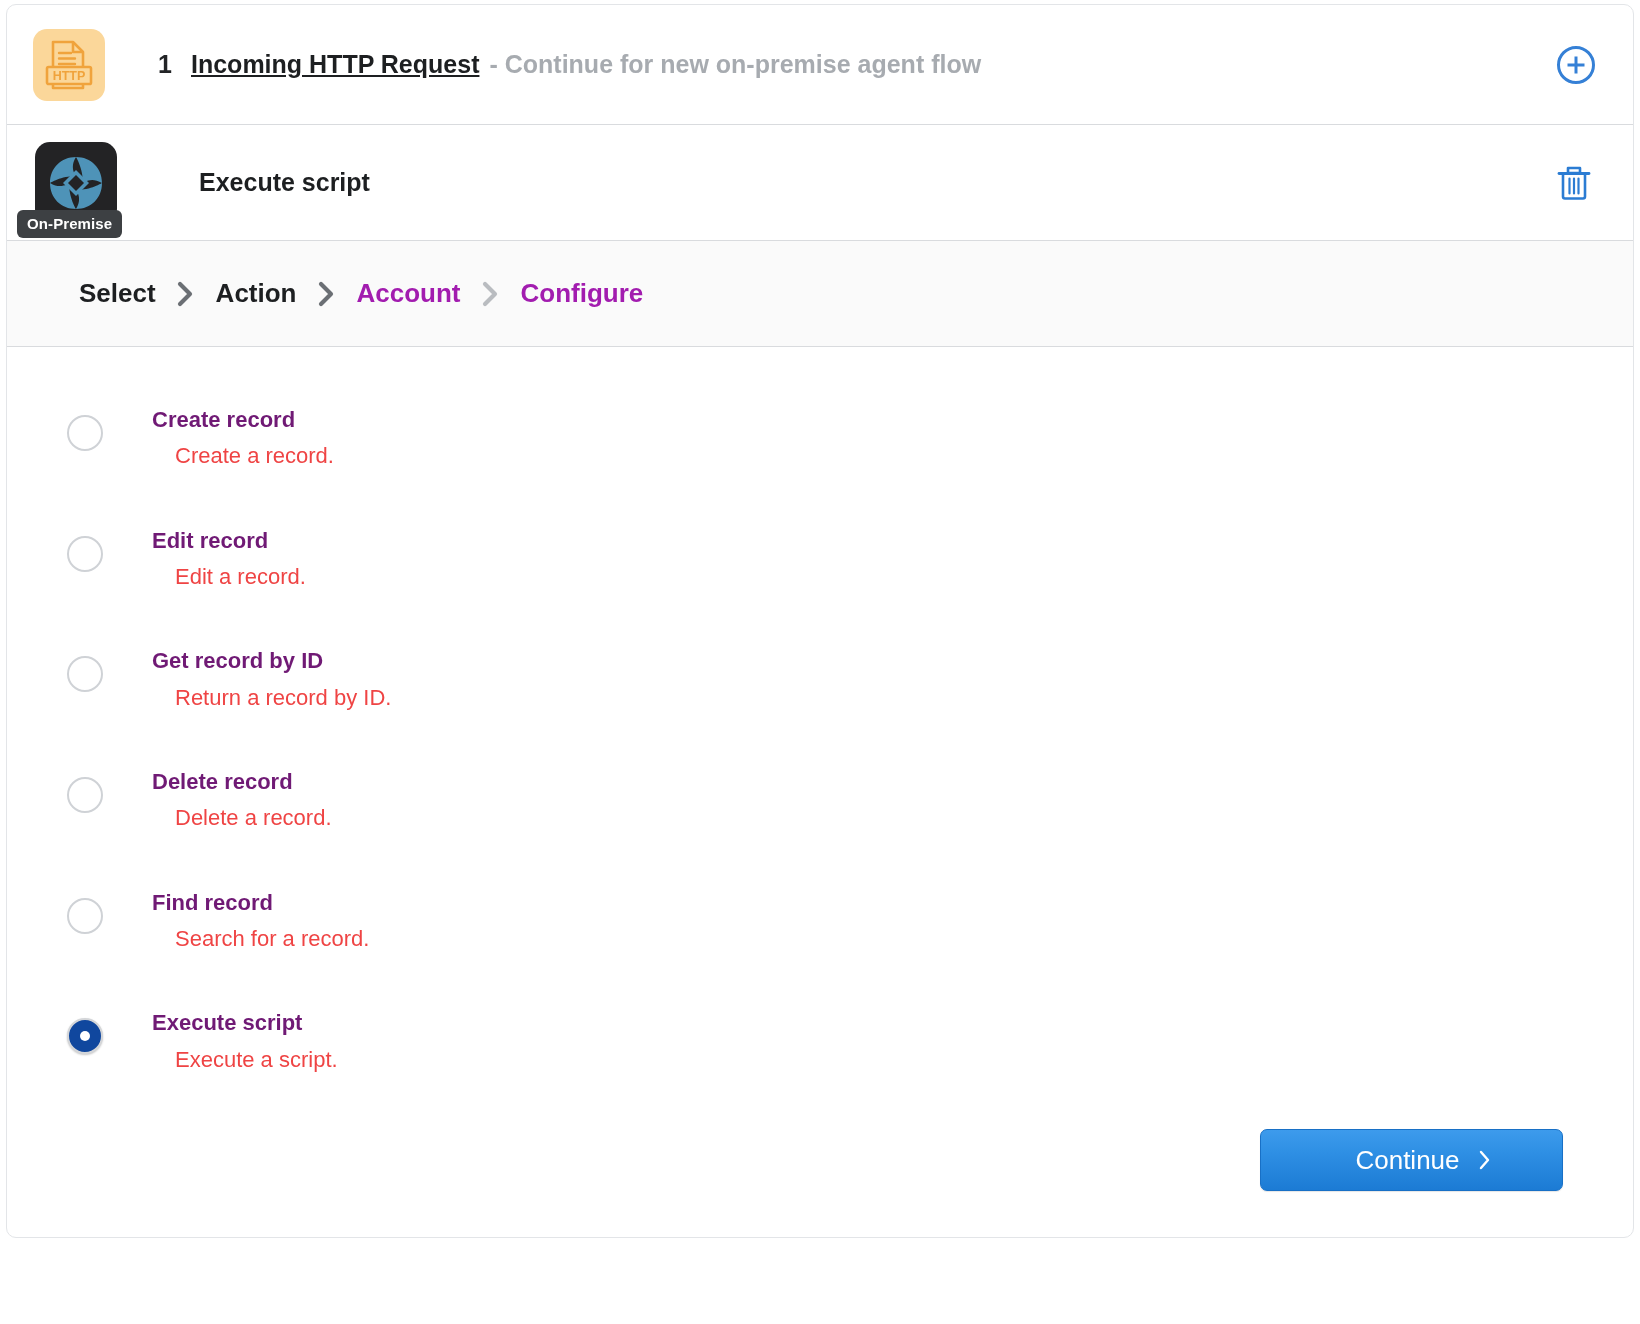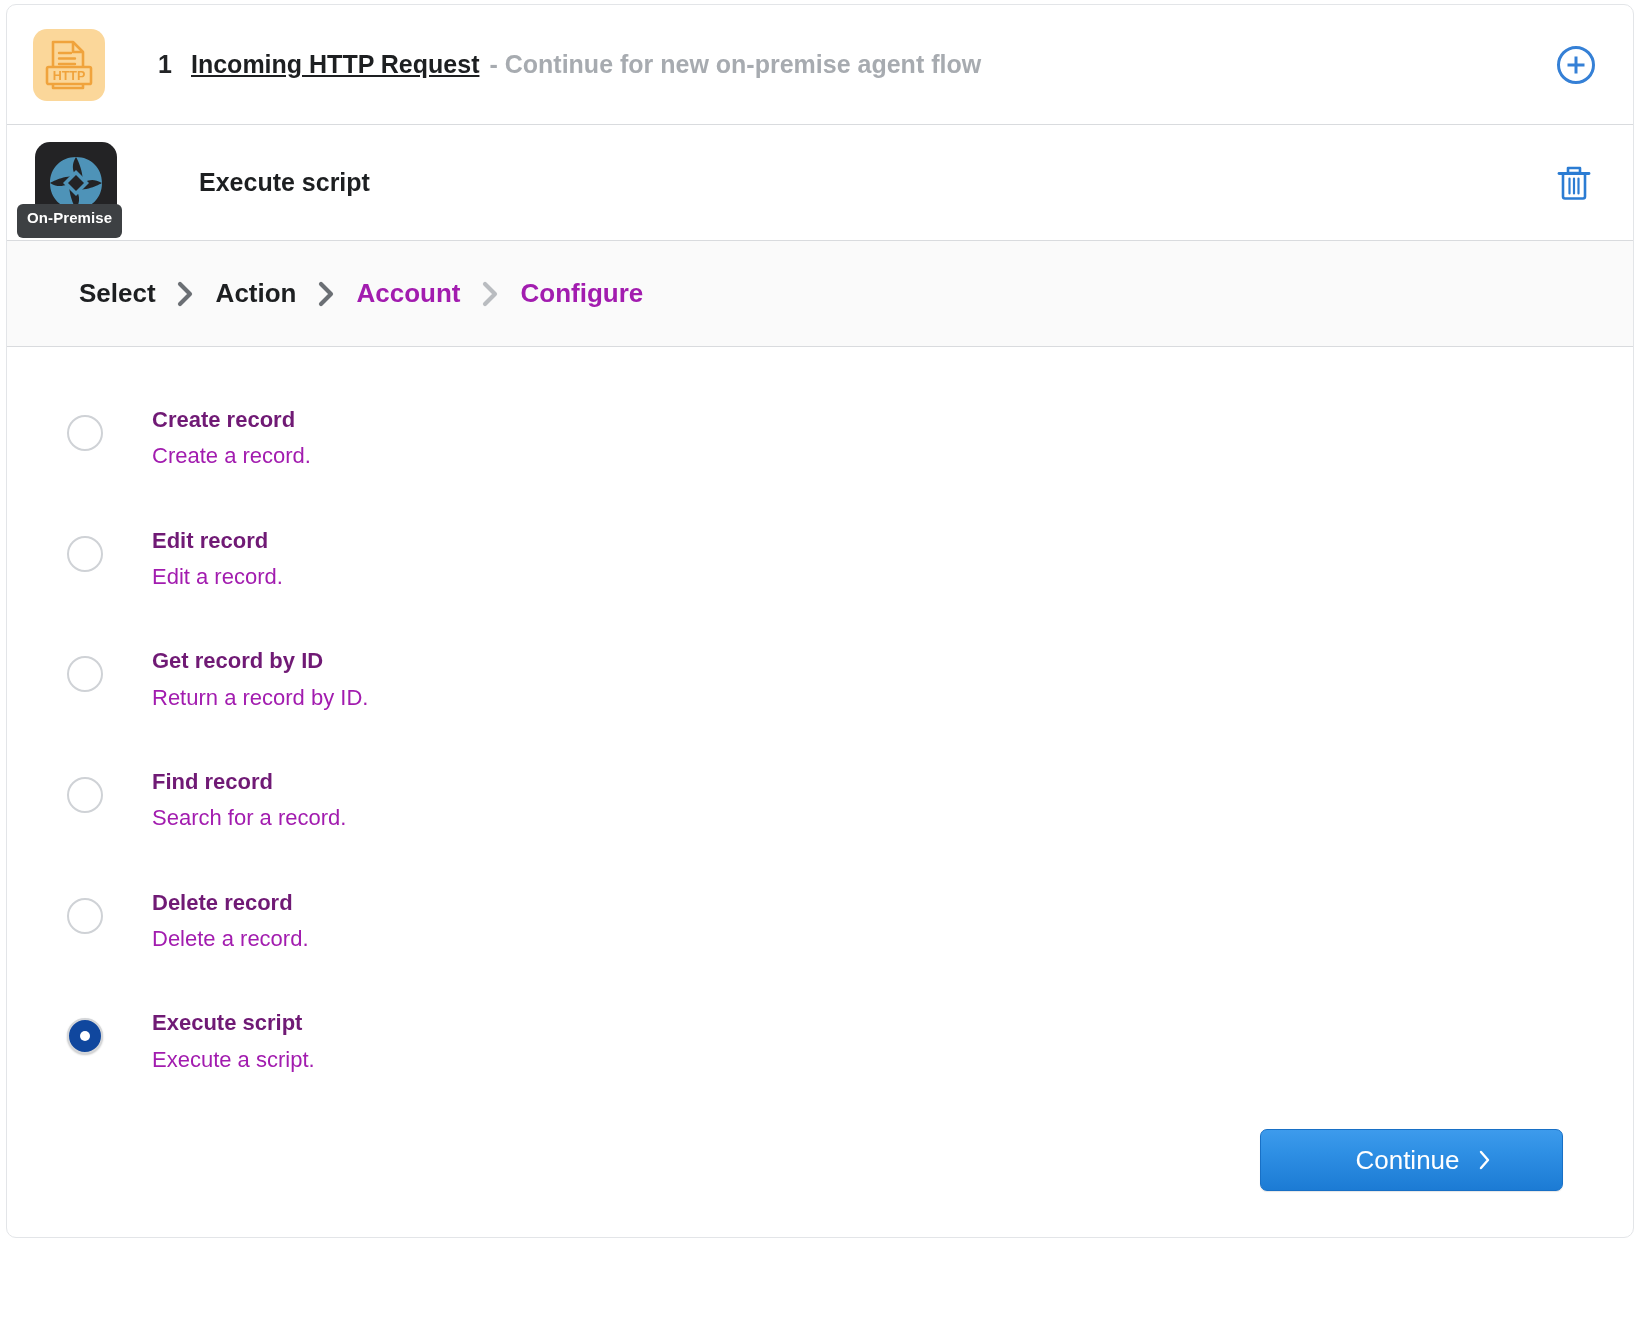--- a/index.html
+++ b/index.html
@@ -90,21 +90,21 @@
   }
   .onprem-badge {
     position: absolute;
     left: -18px;
     bottom: -14px;
     background: #3d4043;
     color: #ffffff;
     font-size: 15px;
     font-weight: 700;
     letter-spacing: .1px;
-    padding: 5px 10px 12px 10px;
+    padding: 5px 10px 6px 10px;
     border-radius: 6px;
     white-space: nowrap;
   }
   .action-title {
     font-size: 25px;
     font-weight: 700;
     color: #1d1f21;
     margin-left: 82px;
   }
   .trash-btn {
@@ -172,23 +172,24 @@
   }
   .opt-text { margin-left: 49px; }
   .opt-label {
     font-size: 22px;
     font-weight: 700;
     color: #701a75;
     line-height: 1.15;
   }
   .opt-desc {
     font-size: 22px;
-    color: #a21caf;
+    color: #ef4444;
     margin-top: 11px;
     line-height: 1.2;
+    margin-left: 23px;
   }
 
   
   .footer {
     position: absolute;
     right: 70px;
     top: 1124px;
   }
   .continue-btn {
     display: inline-flex;
@@ -313,30 +314,30 @@
       <div class="radio"></div>
       <div class="opt-text">
         <div class="opt-label">Get record by ID</div>
         <div class="opt-desc">Return a record by ID.</div>
       </div>
     </div>
 
     <div class="option">
       <div class="radio"></div>
       <div class="opt-text">
+        <div class="opt-label">Delete record</div>
+        <div class="opt-desc">Delete a record.</div>
+      </div>
+    </div>
+
+    <div class="option">
+      <div class="radio"></div>
+      <div class="opt-text">
         <div class="opt-label">Find record</div>
         <div class="opt-desc">Search for a record.</div>
-      </div>
-    </div>
-
-    <div class="option">
-      <div class="radio"></div>
-      <div class="opt-text">
-        <div class="opt-label">Delete record</div>
-        <div class="opt-desc">Delete a record.</div>
       </div>
     </div>
 
     <div class="option selected">
       <div class="radio"></div>
       <div class="opt-text">
         <div class="opt-label">Execute script</div>
         <div class="opt-desc">Execute a script.</div>
       </div>
     </div>

